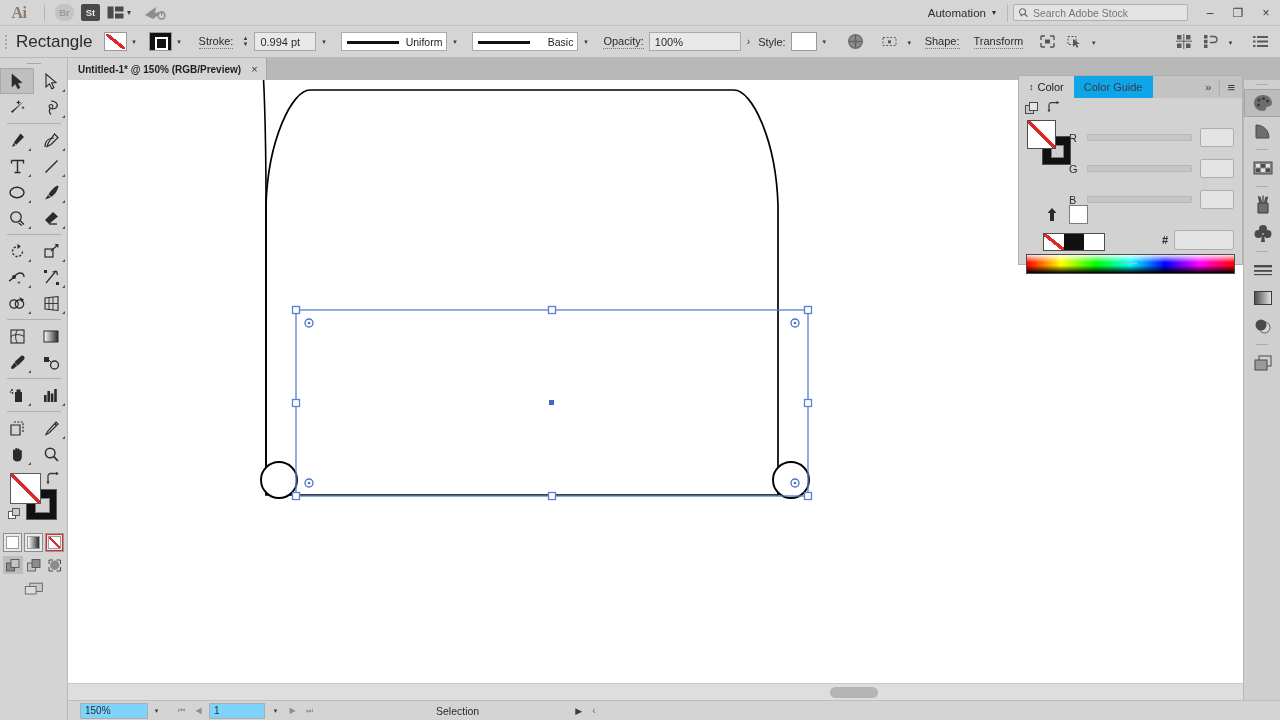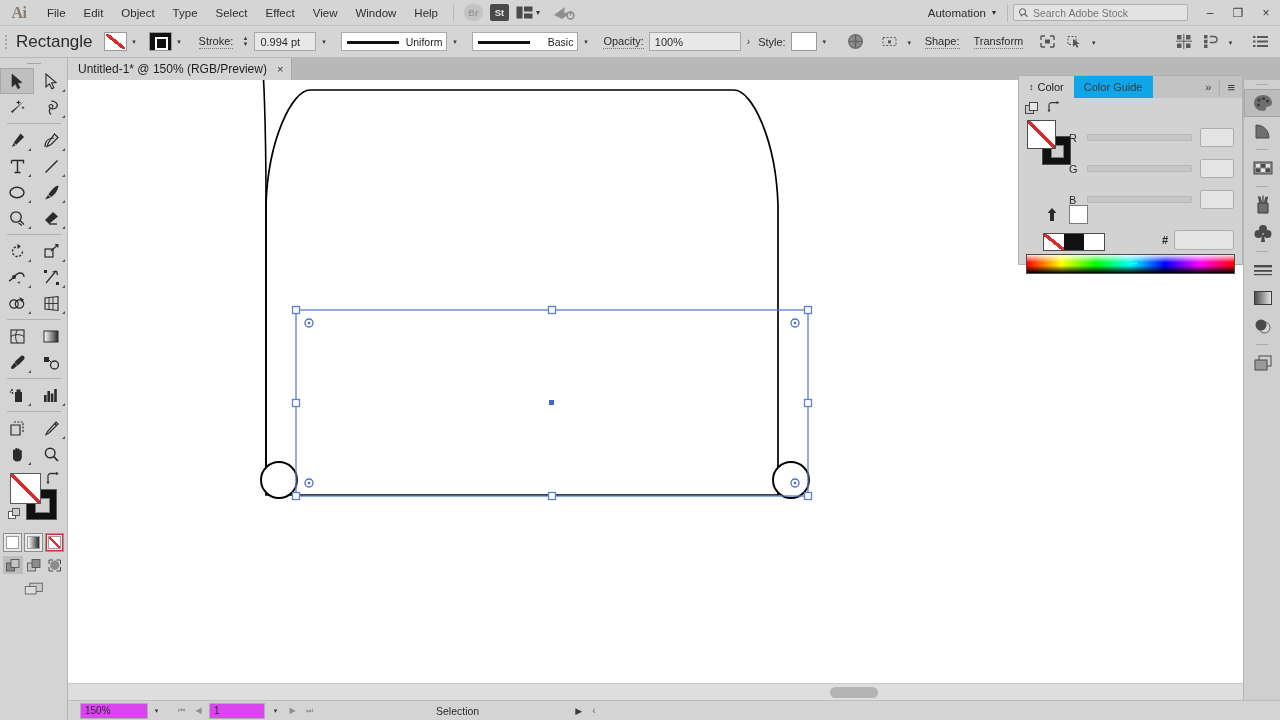--- a/index.html
+++ b/index.html
@@ -123,21 +123,21 @@
   
   #tabbar {
     position: absolute; left: 0; top: 58px; width: 1280px; height: 22px;
     background: #b8b8b8;
   }
   #doc-tab {
     position: absolute; left: 68px; top: 0; height: 22px;
     background: #d4d4d4; display: flex; align-items: center;
     padding: 0 8px 0 10px; gap: 10px; border-right: 1px solid #a8a8a8;
   }
-  #doc-tab-title { font-size: 12px; color: #1e1e1e; font-weight: normal; }
+  #doc-tab-title { font-size: 10px; color: #1e1e1e; font-weight: bold; }
   #doc-tab-close { font-size: 11px; color: #3a3a3a; }
 
   
   #toolbar {
     position: absolute; left: 0; top: 58px; width: 68px; bottom: 0;
     background: #d4d4d4; border-right: 1px solid #b6b6b6; z-index: 5;
   }
   #tb-grip { height: 10px; display: flex; align-items: center; justify-content: center; gap: 2px; }
   #tb-grip i { width: 14px; height: 1px; background: #a6a6a6; display:block; }
   .tool-grid { display: flex; flex-wrap: wrap; width: 68px; }
@@ -225,21 +225,21 @@
   }
 
   
   #statusbar {
     position: absolute; left: 0; bottom: 0; width: 1280px; height: 20px;
     background: #d4d4d4; border-top: 1px solid #bdbdbd;
     display: flex; align-items: center;
   }
   #sb-spacer { width: 68px; height: 20px; border-right: 1px solid #bdbdbd; }
   .sb-field {
-    height: 16px; background: #d946ef; border: 1px solid #aeaeae;
+    height: 16px; background: #7dd3fc; border: 1px solid #aeaeae;
     font-size: 10px; color: #2b2b2b; display: flex; align-items: center; padding: 0 4px;
   }
   .sb-arrow {
     width: 17px; height: 16px; display: flex; align-items: center; justify-content: center;
     font-size: 7px; color: #3a3a3a;
   }
   .nav-ico {
     width: 17px; height: 16px; display:flex; align-items:center; justify-content:center;
     font-size: 8px; color: #8d8d8d;
   }
@@ -339,31 +339,20 @@
   #cp-footer-grip i { width: 12px; height: 1px; background: #b9b9b9; display:block; }
   svg { display: block; }
 </style>
 </head>
 <body>
 
 <div id="app">
 
   <div id="menubar">
     <div id="ai-logo">Ai</div>
-    <div id="menu-list" style="display: flex;">
-        <div class="menu-item">File</div>
-        <div class="menu-item">Edit</div>
-        <div class="menu-item">Object</div>
-        <div class="menu-item">Type</div>
-        <div class="menu-item">Select</div>
-        <div class="menu-item">Effect</div>
-        <div class="menu-item">View</div>
-        <div class="menu-item">Window</div>
-        <div class="menu-item">Help</div>
-      </div>
     <div id="menu-sep"></div>
     <div id="menu-apps">
       <div class="app-chip br">Br</div>
       <div class="app-chip st">St</div>
       <div id="layout-ico">
         <svg width="17" height="13" viewBox="0 0 17 13">
           <rect x="0.5" y="0.5" width="6" height="12" fill="#4a4a4a"></rect>
           <rect x="8" y="0.5" width="8.5" height="5" fill="#4a4a4a"></rect>
           <rect x="8" y="7.5" width="8.5" height="5" fill="#4a4a4a"></rect>
         </svg>

